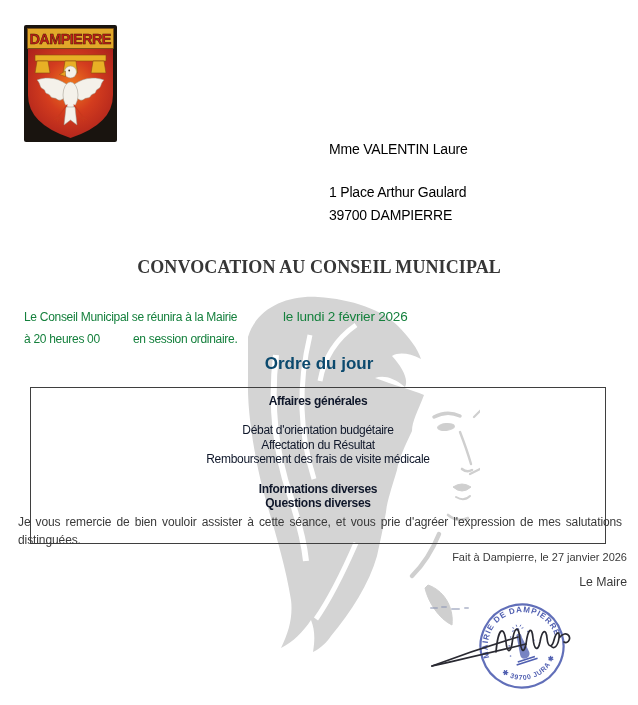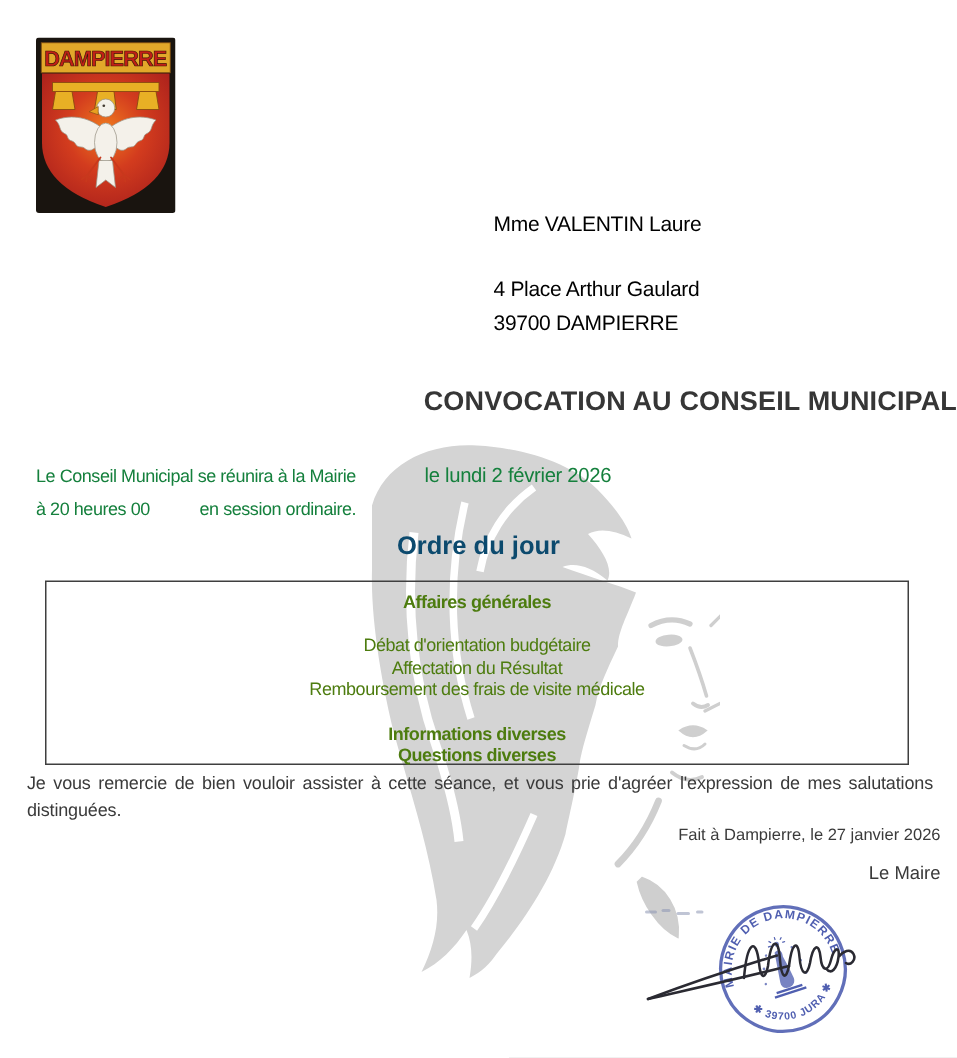--- a/index.html
+++ b/index.html
@@ -12,35 +12,35 @@
   
   .crest{left:24px; top:25px; width:93px; height:117px;}
   
   .watermark{left:238px; top:293px; width:242px; height:366px; z-index:0;}
   
   .recip{left:329px; font-size:14px; color:#000000; letter-spacing:-0.2px; z-index:1; white-space:pre;}
   .recip.l1{top:141px;}
   .recip.l2{top:184px;}
   .recip.l3{top:207px;}
   
-  .title{left:0; right:0; top:257px; text-align:right; font-size:18px; font-weight:bold;
-         color:#363636; letter-spacing:0.1px; z-index:1;}
+  .title{left:0; right:0; top:257px; text-align:center; font-size:18px; font-weight:bold;
+         color:#363636; letter-spacing:0.1px; z-index:1;font-family:Liberation Serif, serif;}
   
   .bodyblock{left:24px; top:308px; z-index:1; font-size:12px; letter-spacing:-0.3px; color:#15803d;}
   .bodyline{height:22px; line-height:18px; white-space:pre; display:flex; align-items:flex-start;}
   .seg1a{display:inline-block; width:259px;}
   .seg1b{font-size:13.5px; letter-spacing:-0.2px;}
   .seg2a{display:inline-block; width:109px;}
   
   .ordre{left:0; right:0; top:354px; text-align:center; font-size:17px; font-weight:bold;
          color:#0c4a6e; z-index:1;}
   
-  .agbox{left:30px; top:387px; width:576px; height:123px; border:1px solid #3f3f3f;
+  .agbox{left:30px; top:387px; width:576px; height:157px; border:1px solid #3f3f3f;
          text-align:center; font-size:12px; line-height:14.6px; letter-spacing:-0.3px;
-         color:#4d7c0f; padding-top:6px; box-sizing:border-box; z-index:1; background:transparent;}
+         color:#0f172a; padding-top:6px; box-sizing:border-box; z-index:1; background:transparent;}
   .ag-line{height:14.6px;}
   .ag-gap{height:14.6px;}
   .bold{font-weight:bold;}
   
   .closing{left:18px; top:514px; width:604px; font-size:12px; line-height:17.5px;
            letter-spacing:-0.1px; text-align:justify; color:#3a3a3a; z-index:1;}
   .closing::after{content:""; display:inline-block; width:100%;}
   
   .faitadate{right:11px; top:551px; font-size:11px; color:#3a3a3a; z-index:1;}
   .lemaire{right:11px; top:575px; font-size:12.3px; color:#3a3a3a; z-index:1;}
@@ -118,21 +118,21 @@
       <path d="M42,82 L40,100 L46.5,95 L53,100 L51,82 Z" fill="#f4f1ea" stroke="#9b9588" stroke-width="0.5"></path>
       <circle cx="46.5" cy="47" r="6" fill="#f4f1ea" stroke="#9b9588" stroke-width="0.5"></circle>
       <path d="M41.5,46 l-6,3.5 l6,2 z" fill="#e8a020" stroke="#7a4a12" stroke-width="0.4"></path>
       <circle cx="45.2" cy="45.5" r="0.9" fill="#413a30"></circle>
       <path d="M43,80 L34,92 M34,92 l-3.5,2.5 M34,92 l-0.5,4 M34,92 l3.5,2.5" stroke="#c8381d" stroke-width="1.2" fill="none" stroke-linecap="round"></path>
       <path d="M50,80 L59,92 M59,92 l3.5,2.5 M59,92 l0.5,4 M59,92 l-3.5,2.5" stroke="#c8381d" stroke-width="1.2" fill="none" stroke-linecap="round"></path>
     </g>
   </svg>
 
   <div class="abs recip l1">Mme VALENTIN Laure</div>
-  <div class="abs recip l2">4 Place Arthur Gaulard</div>
+  <div class="abs recip l2">1 Place Arthur Gaulard</div>
   <div class="abs recip l3">39700 DAMPIERRE</div>
 
   <div class="abs title">CONVOCATION AU CONSEIL MUNICIPAL</div>
 
   <div class="abs bodyblock">
     <div class="bodyline">
       <span class="seg1a">Le Conseil Municipal se réunira à la Mairie</span><span class="seg1b">le lundi 2 février 2026</span>
     </div>
     <div class="bodyline">
       <span class="seg2a">à 20 heures 00</span><span>en session ordinaire.</span>

